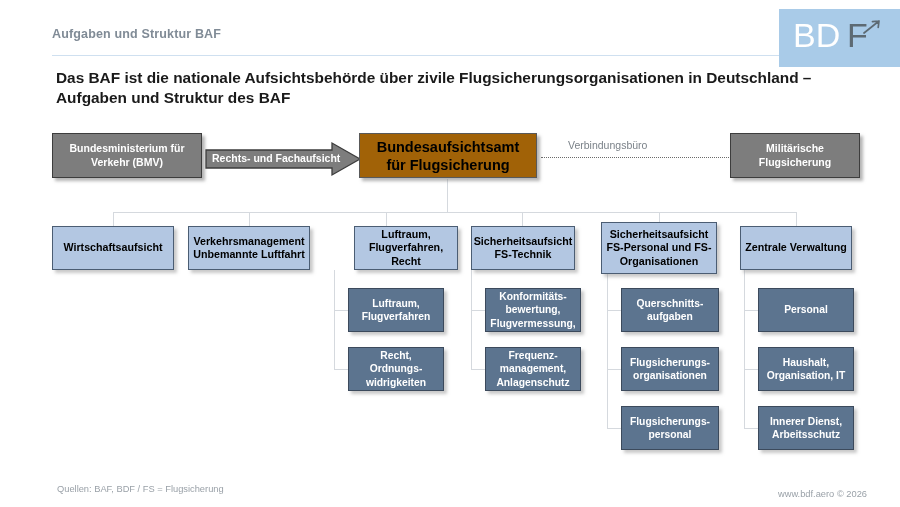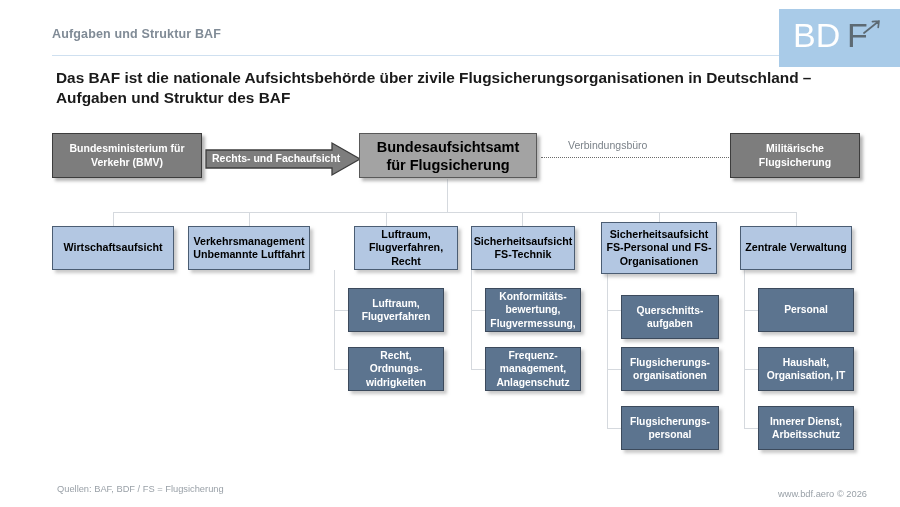--- a/index.html
+++ b/index.html
@@ -98,21 +98,21 @@
     background: #7d7d7d;
     border: 1.4px solid #3d3d3d;
     color: #ffffff;
     font-size: 10.5px;
     font-weight: bold;
     box-shadow: 3px 3px 3px rgba(120,120,120,.55);
   }
 
   
   .node.root {
-    background: #a3a3a3;
+    background: #a16207;
     border: 1.4px solid #595959;
     color: #000000;
     font-size: 14.5px;
     font-weight: bold;
     line-height: 18px;
     box-shadow: 3px 3px 3px rgba(130,130,130,.6);
   }
 
   
   .node.blue {
@@ -289,21 +289,21 @@
     <span>Recht, Ordnungs- widrigkeiten</span>
   </div>
 
   <div class="node slate" style="left:485px; top:288px; width:96px; height:44px; padding:0 3px;">
     <span>Konformitäts- bewertung, Flugvermessung,</span>
   </div>
   <div class="node slate" style="left:485px; top:347px; width:96px; height:44px; padding:0 9px;align-items:center;">
     <span>Frequenz- management, Anlagenschutz</span>
   </div>
 
-  <div class="node slate" style="left:621px; top:288px; width:98px; height:44px; padding:0 3px;margin-top:7px;">
+  <div class="node slate" style="left:621px; top:288px; width:98px; height:44px; padding:0 3px;">
     <span>Querschnitts- aufgaben</span>
   </div>
   <div class="node slate" style="left:621px; top:347px; width:98px; height:44px; padding:0 3px;">
     <span>Flugsicherungs- organisationen</span>
   </div>
   <div class="node slate" style="left:621px; top:406px; width:98px; height:44px; padding:0 3px;">
     <span>Flugsicherungs- personal</span>
   </div>
 
   <div class="node slate" style="left:758px; top:288px; width:96px; height:44px; padding:0 3px;">

